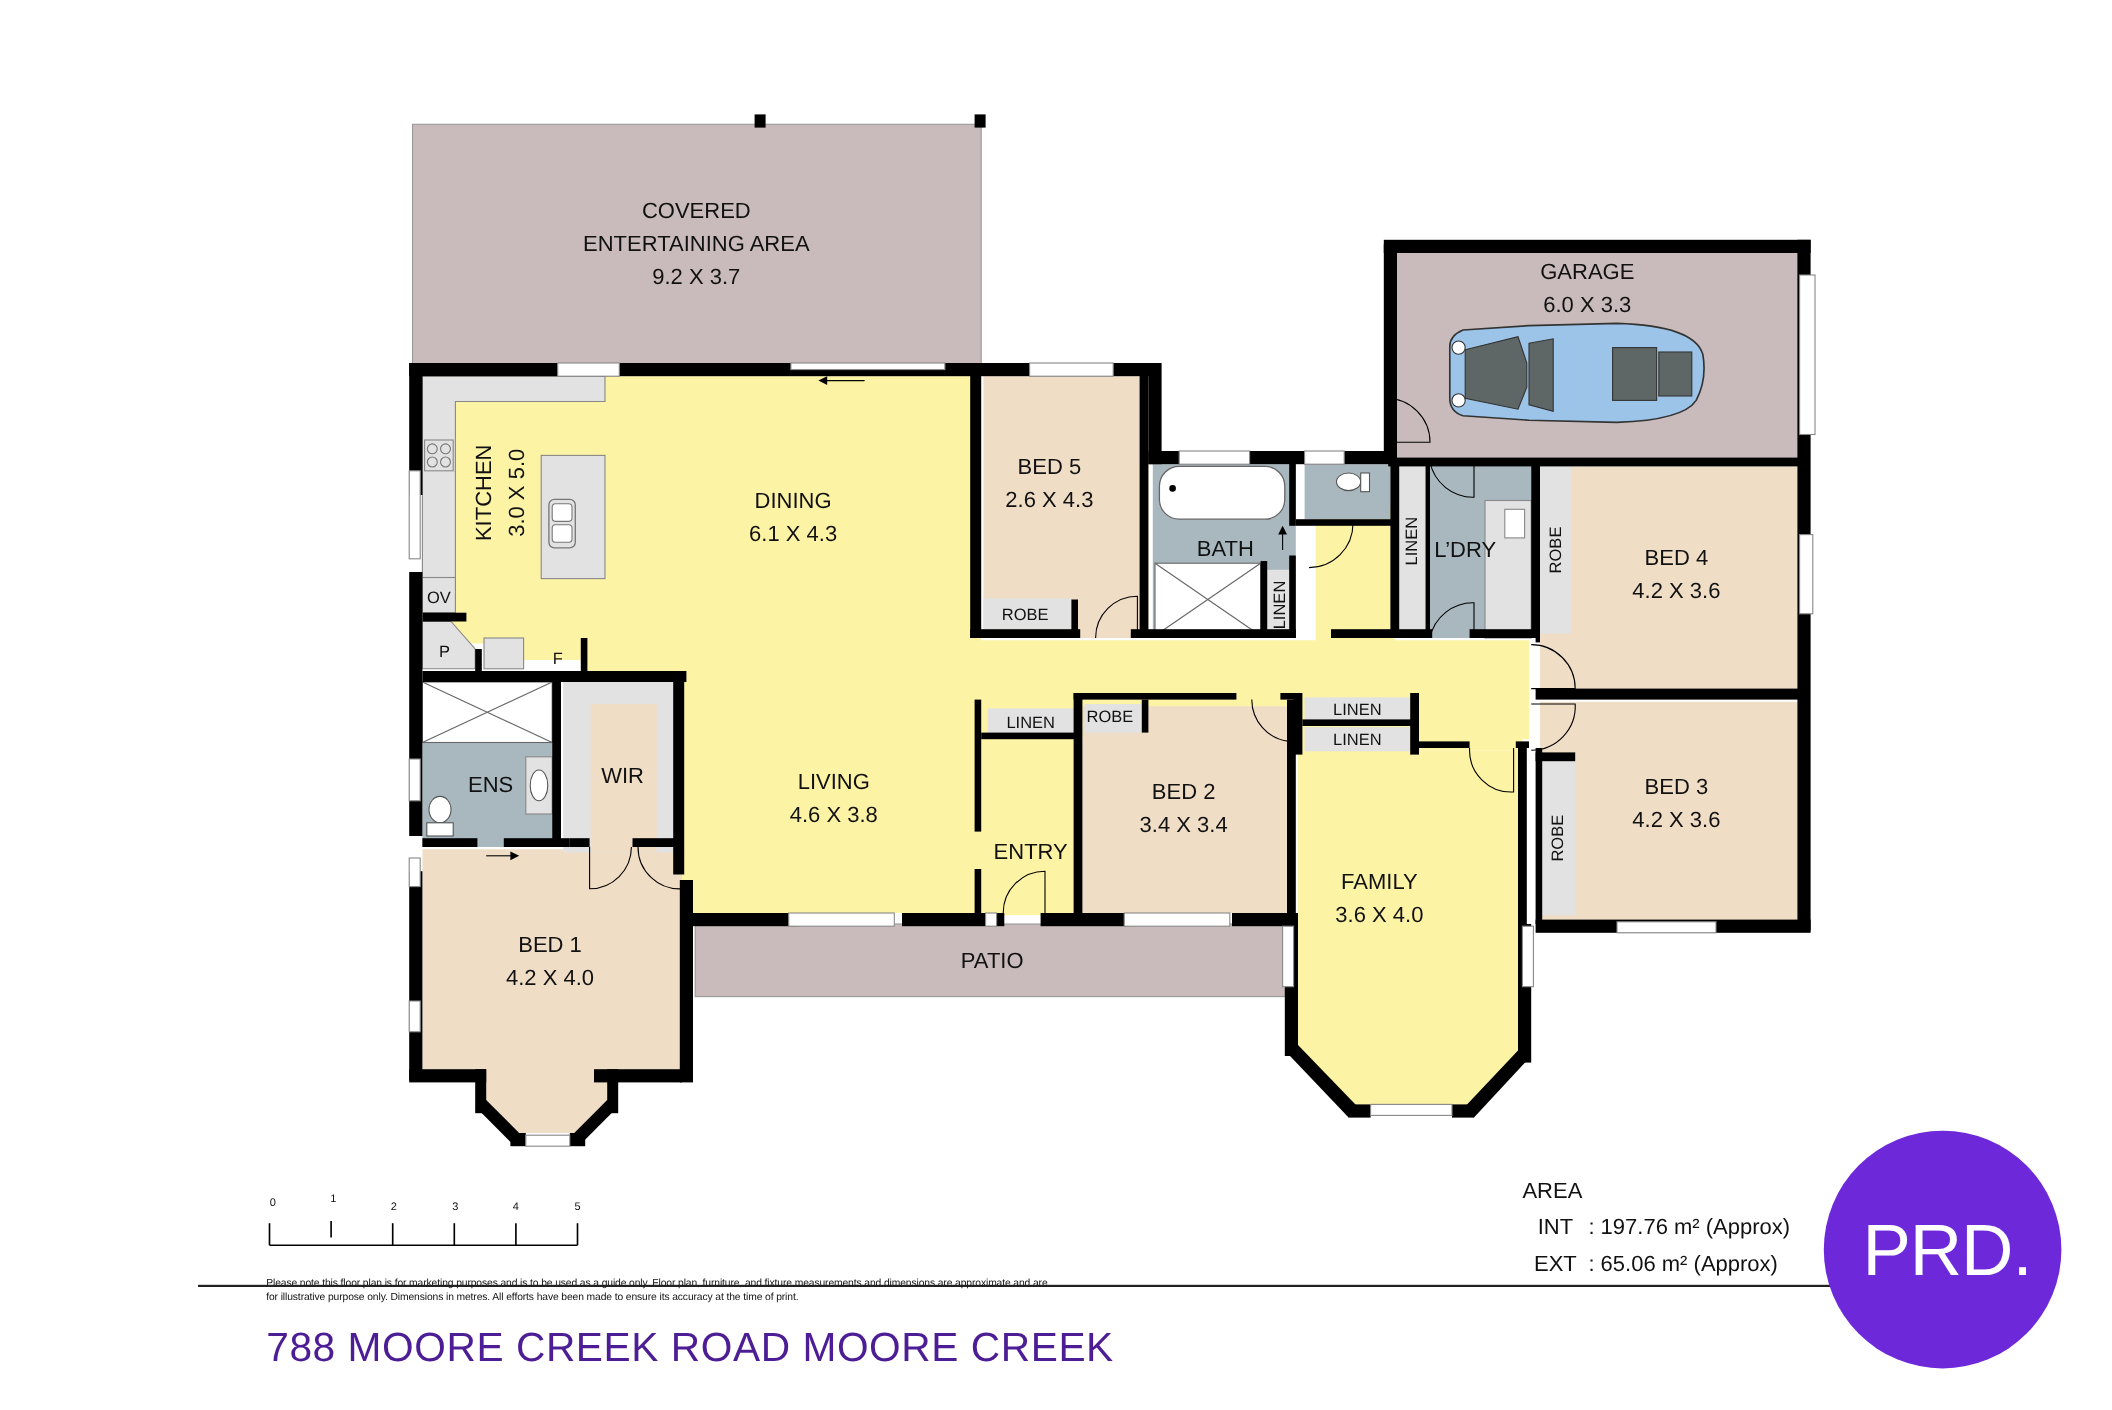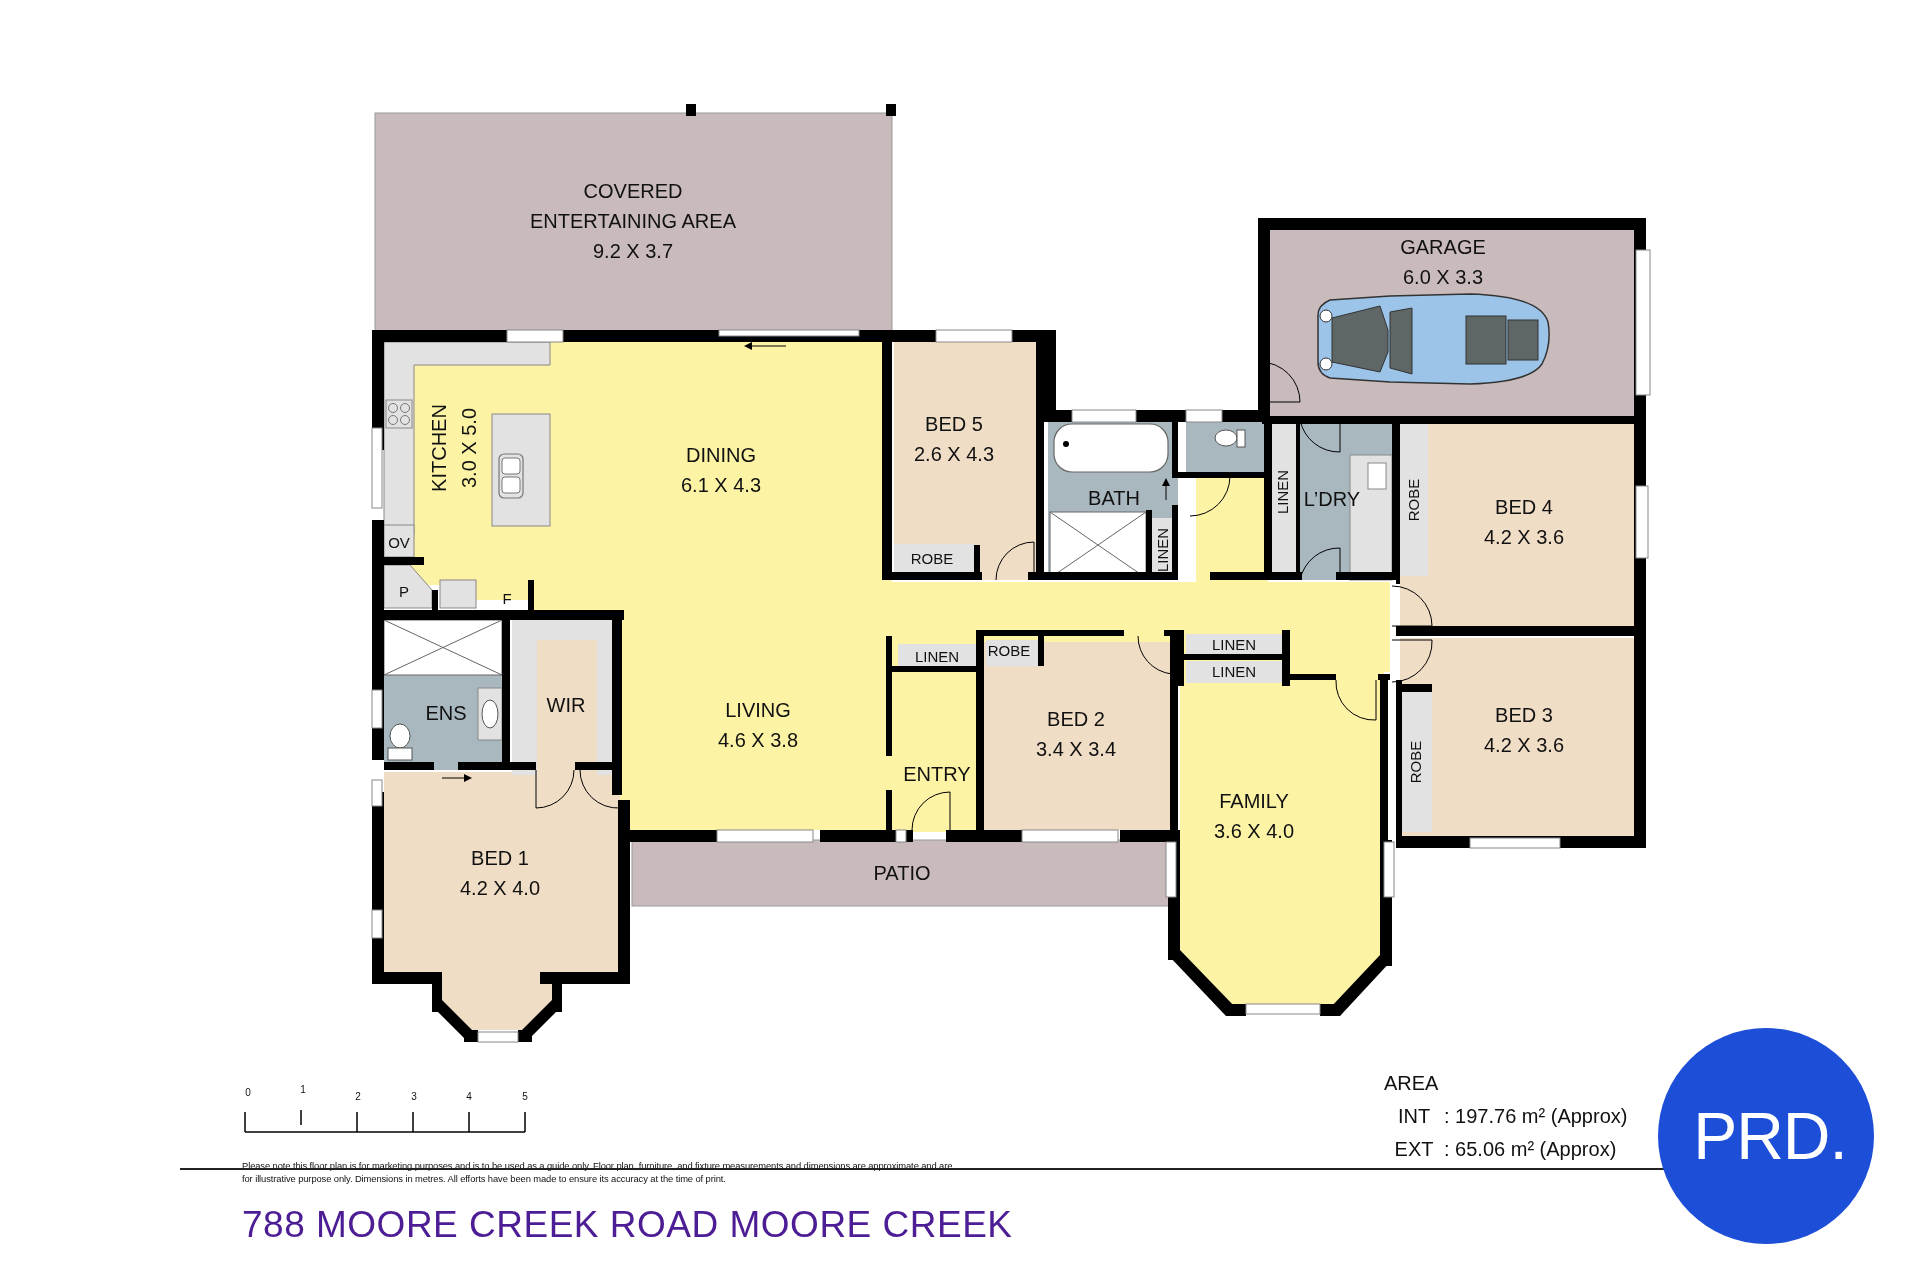--- a/index.html
+++ b/index.html
@@ -7,21 +7,21 @@
   #plan { position:absolute; left:0; top:0; width:1920px; height:1282px; }
   .lbl { font-family:"Liberation Sans", "DejaVu Sans", sans-serif; fill:#111; text-anchor:middle; }
   .lbl-md { font-size:20px; }
   .lbl-sm { font-size:15px; }
   .footer-note { position:absolute; left:242px; top:1159px; width:720px; font-size:9.4px; line-height:13px; color:#111; letter-spacing:-0.1px; }
   .address { position:absolute; left:242px; top:1204px; font-size:37px; color:#4c1d95; letter-spacing:0.5px; white-space:nowrap; }
   .rule { position:absolute; left:180px; top:1168px; width:1520px; height:2px; background:#222; }
   .area { position:absolute; left:1384px; top:1067px; font-size:20px; color:#111; line-height:33px;text-align:center; }
   .area .row { display:flex; white-space:nowrap; }
   .area .k { width:60px; }
-  .logo { position:absolute; left:1658px; top:1028px; width:216px; height:216px; border-radius:50%; background:#1d4ed8; display:flex; align-items:center; justify-content:center;text-align:center; }
+  .logo { position:absolute; left:1658px; top:1028px; width:216px; height:216px; border-radius:50%; background:#6d28d9; display:flex; align-items:center; justify-content:center;text-align:center; }
   .logo span { color:#fff; font-size:66px; letter-spacing:-1px; font-weight:normal; margin-left:8px; }
 </style>
 </head>
 <body>
 
 <svg id="plan" viewBox="0 0 1920 1282" xmlns="http://www.w3.org/2000/svg">
 
   <rect x="375" y="113" width="517" height="222" fill="#c9bbbb" stroke="#999" stroke-width="1"></rect>
   <rect x="686" y="104" width="10" height="12" fill="#000"></rect>
   <rect x="886" y="104" width="10" height="12" fill="#000"></rect>

